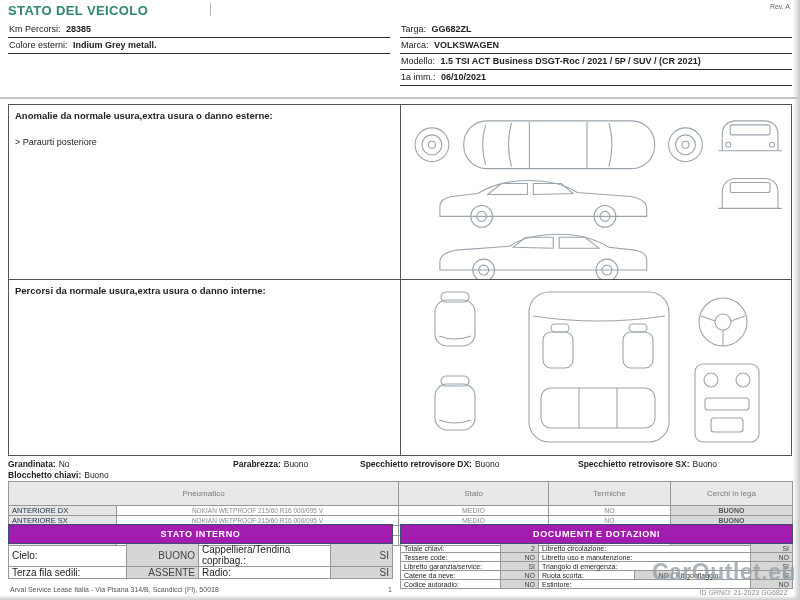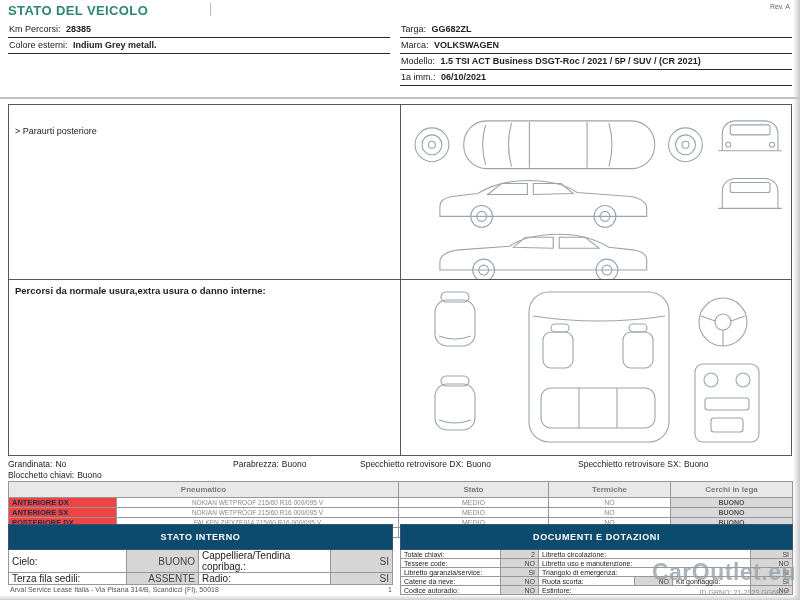--- a/index.html
+++ b/index.html
@@ -24,35 +24,35 @@
   .half.top{border-bottom:1px solid #555}
   .cell-left{width:392px;border-right:1px solid #555;padding:5px 6px}
   .cell-right{flex:1;position:relative;overflow:hidden}
   .anom-title{font-size:9.5px;font-weight:bold}
   .anom-item{font-size:9px;margin-top:16px}
   svg.diagram{position:absolute;left:0;top:0;width:100%;height:100%}
   svg.diagram *{stroke:#9aa4ad;fill:none;stroke-width:1.1}
 
   .cond{position:absolute;left:8px;top:459px;width:784px;height:22px;font-size:8.5px}
   .cond .pair{position:absolute;white-space:nowrap}
-  .cond .lbl{font-weight:normal}
+  .cond .lbl{font-weight:bold}
   .cond .val{margin-left:3px}
 
   table{border-collapse:collapse;table-layout:fixed}
   .tyres{position:absolute;left:8px;top:481px;width:784px}
   .tyres th,.tyres td{border:1px solid #979797;overflow:hidden;white-space:nowrap}
-  .tyres thead th{background:#e8e8e8;color:#7a7a7a;font-size:8px;font-weight:bold;height:16px}
+  .tyres thead th{background:#e8e8e8;color:#7a7a7a;font-size:8px;font-weight:normal;height:24px}
   .tyres td{height:9px}
-  td.pos{background:#ef4444;font-size:7.5px;font-weight:bold;color:#1c2b4a;padding-left:3px}
+  td.pos{background:#e5e5e5;font-size:7.5px;font-weight:normal;color:#1c2b4a;padding-left:3px}
   td.desc{font-size:6.5px;color:#8a8a8a;text-align:center}
   td.mid{font-size:7px;color:#8a8a8a;text-align:center}
   td.cer{font-size:7px;color:#555;text-align:center;background:#d9d9d9;font-weight:bold}
 
   .bt{position:absolute;top:524px}
-  .bt th.hdr{background:#0c4a6e;color:#fff;font-size:9px;letter-spacing:.6px;height:25px;border:1px solid #3b4f73;font-weight:bold}
+  .bt th.hdr{background:#a21caf;color:#fff;font-size:9px;letter-spacing:.6px;height:19px;border:1px solid #3b4f73;font-weight:bold}
   .bt td{border:1px solid #979797;font-size:10px}
   .bt td.lbl{padding-left:3px;color:#222}
   .bt td.val{background:#d6d6d6;text-align:right;padding-right:3px;color:#444}
   #stato-interno{left:8px;width:384px}
   #stato-interno td{height:11px}
   #documenti{left:400px;width:392px}
   #documenti td{height:9px;font-size:7px}
 
   .footer-address{position:absolute;left:10px;top:586px;font-size:7px;color:#555}
   .footer-page{position:absolute;left:388px;top:586px;font-size:7px;color:#555}
@@ -97,20 +97,21 @@
     <span class="lbl">1a imm.:</span>
     <span class="val">06/10/2021</span>
   </div>
 </div>
 
 <div class="divider"></div>
 
 <div class="main-box">
   <div class="half top">
     <div class="cell-left">
+      <div class="anom-title">Anomalie da normale usura,extra usura o danno esterne:</div>
       <div class="anom-item">&gt; Paraurti posteriore</div>
     </div>
     <div class="cell-right">
       <svg class="diagram" viewBox="0 0 390 175" preserveAspectRatio="xMidYMid meet">
         <g>
           <circle cx="30" cy="40" r="17"></circle>
             <circle cx="30" cy="40" r="10"></circle>
             <circle cx="30" cy="40" r="3.5"></circle>
         </g>
         <g>

